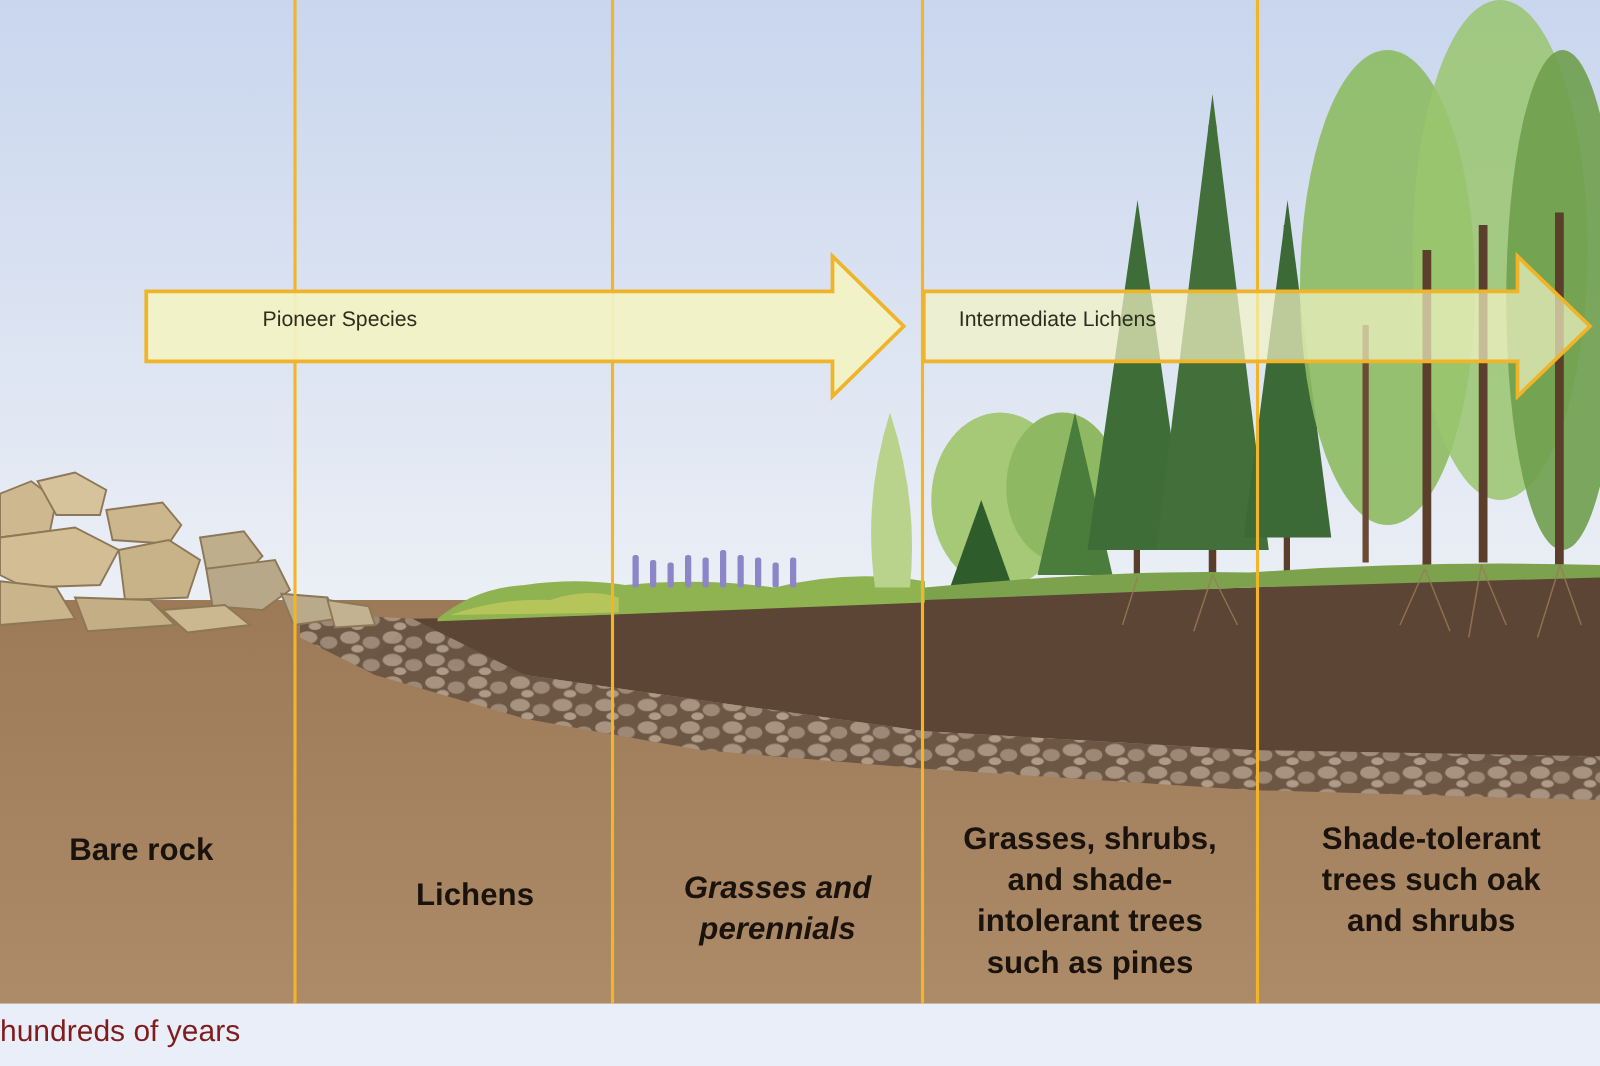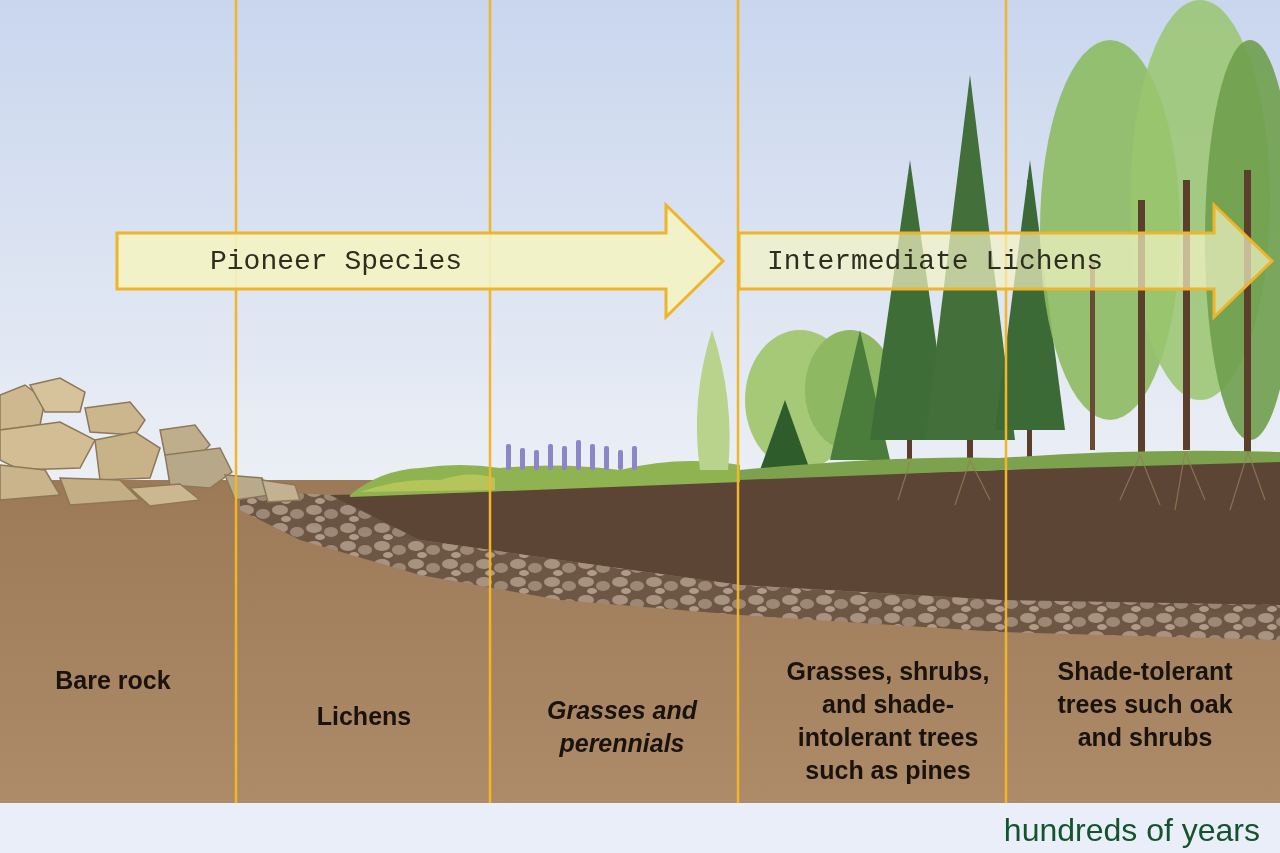--- a/index.html
+++ b/index.html
@@ -1,21 +1,21 @@
 <!DOCTYPE html>
 <html><head>
 <meta charset="utf-8">
 <style>
   html, body { margin:0; padding:0; }
   body { width:1280px; height:853px; position:relative; overflow:hidden; background:#eef2f8; font-family:"Liberation Sans", sans-serif; }
   #scene { position:absolute; left:0; top:0; width:1280px; height:853px; }
   .stage-label { position:absolute; font-family:"Liberation Sans", sans-serif; font-weight:bold; font-size:25px; line-height:33px; color:#1a120c; text-align:center; white-space:pre-line; }
-  .arrow-label { position:absolute; font-family:Liberation Mono, monospace; font-size:28px; color:#2e2e1e; }
+  .arrow-label { position:absolute; font-family:Liberation Sans, sans-serif; font-size:17px; color:#2e2e1e; }
   .footer { position:absolute; left:0; top:803px; width:1280px; height:50px; background:#e9eef8; }
-  .footer-text { position:absolute; left:0; top:812px; width:1260px; text-align:right; font-size:32px; color:#14532d; }
+  .footer-text { position:absolute; left:0; top:812px; width:1260px; text-align:left; font-size:24px; color:#7f1d1d; }
 </style>
 </head>
 <body>
 
 <svg id="scene" width="1280" height="853" viewBox="0 0 1280 853" xmlns="http://www.w3.org/2000/svg">
   <defs>
     <linearGradient id="sky" x1="0" y1="0" x2="0" y2="1">
       <stop offset="0" stop-color="#c9d6ee"></stop>
       <stop offset="1" stop-color="#eef1f6"></stop>
     </linearGradient>
@@ -111,24 +111,24 @@
   </g>
 
   <path d="M117,233 L666,233 L666,205 L723,261 L666,317 L666,289 L117,289 Z" fill="#f3f3c4" fill-opacity="0.92" stroke="#f0b429" stroke-width="3"></path>
   <path d="M739,233 L1214,233 L1214,205 L1272,261 L1214,317 L1214,289 L739,289 Z" fill="#f3f3c4" fill-opacity="0.7" stroke="#f0b429" stroke-width="3"></path>
 </svg>
 
 <div class="arrow-label" style="left:210px; top:246px;">Pioneer Species</div>
 <div class="arrow-label" style="left:767px; top:246px;">Intermediate Lichens</div>
 
 <div class="stage-label" style="left:0; top:664px; width:226px;">Bare rock</div>
-<div class="stage-label" style="left:238px; top:700px; width:252px;">Lichens</div>
+<div class="stage-label" style="left:238px; top:700px; width:252px;padding-left:16px;">Lichens</div>
 <div class="stage-label" style="left:492px; top:694px; width:260px;font-style:italic;">Grasses and
 perennials</div>
-<div class="stage-label" style="left:738px; top:655px; width:268px;padding-left:16px;">Grasses, shrubs,
+<div class="stage-label" style="left:738px; top:655px; width:268px;">Grasses, shrubs,
 and shade-
 intolerant trees
 such as pines</div>
 <div class="stage-label" style="left:1010px; top:655px; width:270px;">Shade-tolerant
 trees such oak
 and shrubs</div>
 
 <div class="footer"></div>
 <div class="footer-text">hundreds of years</div>
 

